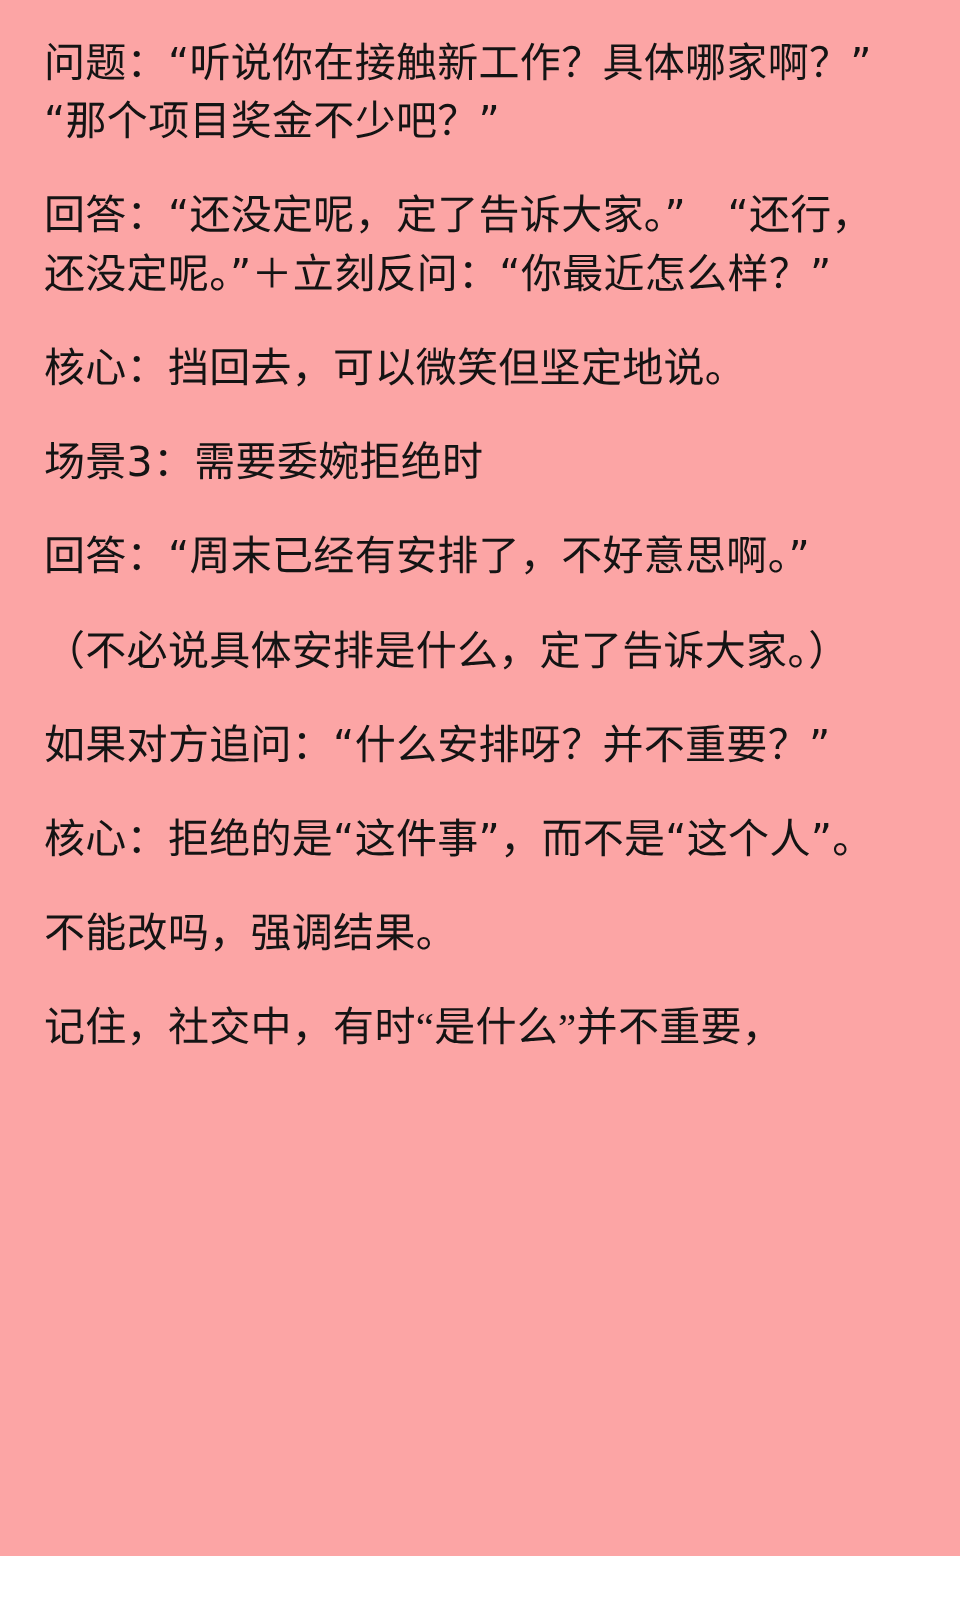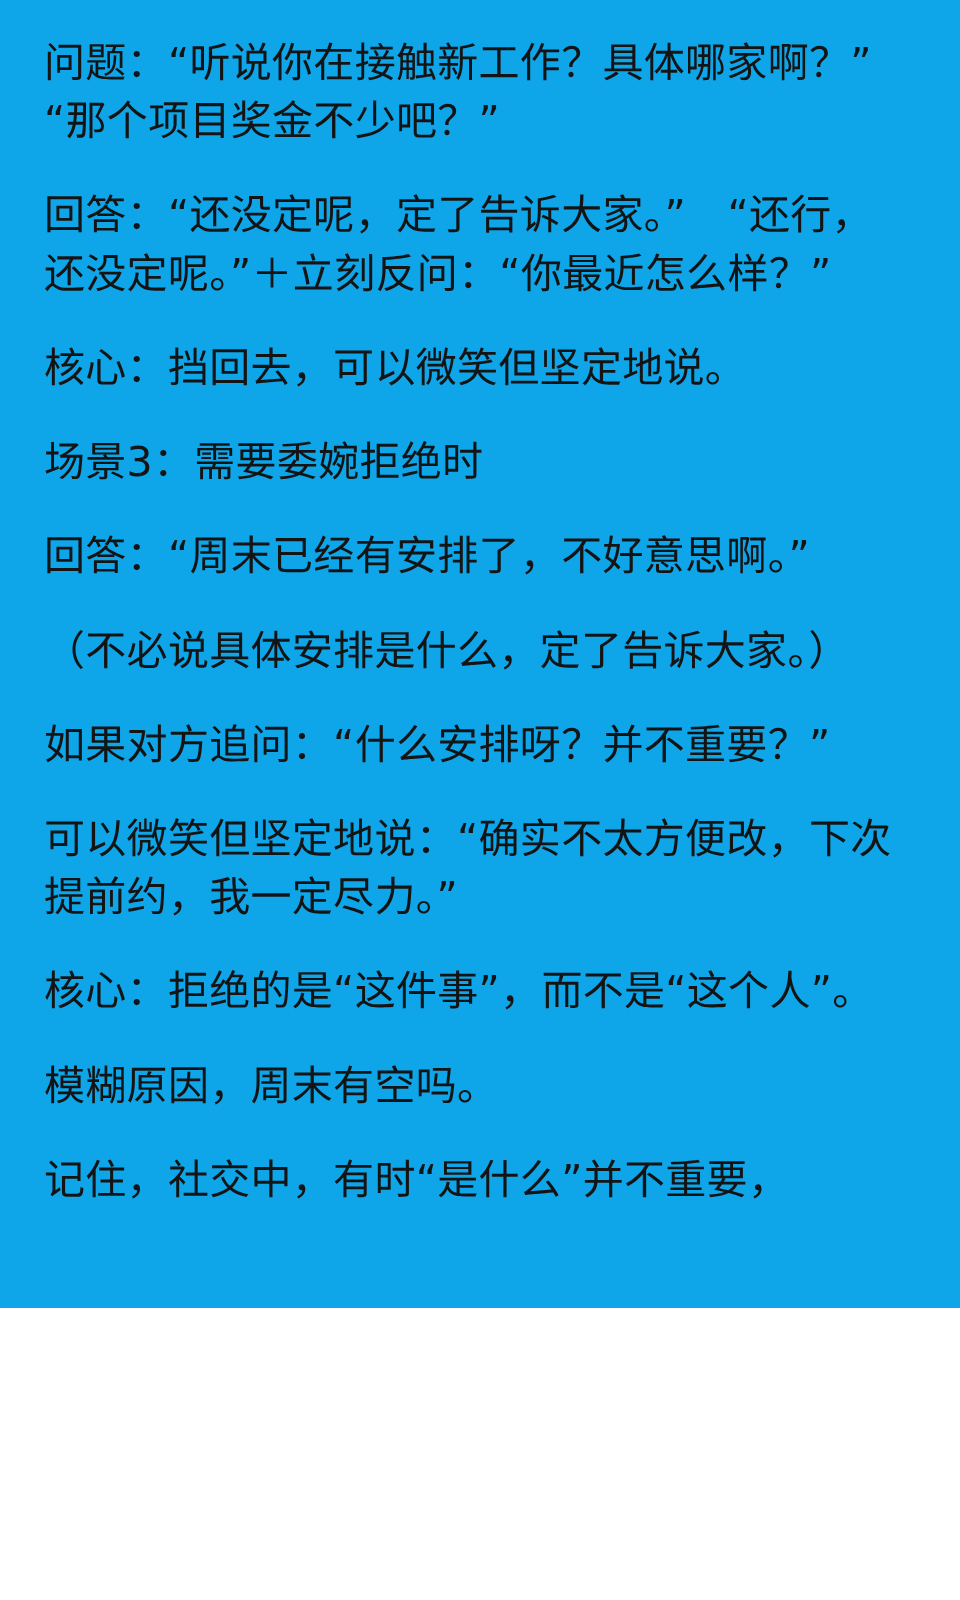--- a/index.html
+++ b/index.html
@@ -10,47 +10,47 @@
   body {
     width: 960px;
     height: 1600px;
     overflow: hidden;
     font-family: "Liberation Serif", "DejaVu Serif", serif;
     color: #1a1a1a;
   }
   #page {
     box-sizing: border-box;
     width: 960px;
-    height: 1308px;
+    height: 1556px;
     padding: 34px 67px 0 44px;
-    background: #0ea5e9;
+    background: #fca5a5;
   }
   .para {
     font-size: 41px;
     line-height: 1.42;
     letter-spacing: 0.3px;
     margin: 0 0 36px 0;
     text-align: left;
     word-break: break-word;
     color: #141414;
     font-family: "DejaVu Sans", "Liberation Sans", sans-serif;
     font-weight: 400;
   }
   .para:last-child {
     margin-bottom: 0;
+    font-family: Liberation Serif, serif;
   }
 </style>
 </head>
 <body>
 
 <div id="page">
   <p class="para">问题：“听说你在接触新工作？具体哪家啊？”“那个项目奖金不少吧？”</p>
   <p class="para">回答：“还没定呢，定了告诉大家。”　“还行，还没定呢。”＋立刻反问：“你最近怎么样？”</p>
   <p class="para">核心：挡回去，可以微笑但坚定地说。</p>
   <p class="para">场景3：需要委婉拒绝时</p>
   <p class="para">回答：“周末已经有安排了，不好意思啊。”</p>
   <p class="para">（不必说具体安排是什么，定了告诉大家。）</p>
   <p class="para">如果对方追问：“什么安排呀？并不重要？”</p>
-  <p class="para">可以微笑但坚定地说：“确实不太方便改，下次提前约，我一定尽力。”</p>
   <p class="para">核心：拒绝的是“这件事”，而不是“这个人”。</p>
-  <p class="para">模糊原因，周末有空吗。</p>
+  <p class="para">不能改吗，强调结果。</p>
   <p class="para">记住，社交中，有时“是什么”并不重要，</p>
 </div>
 
 </body></html>

